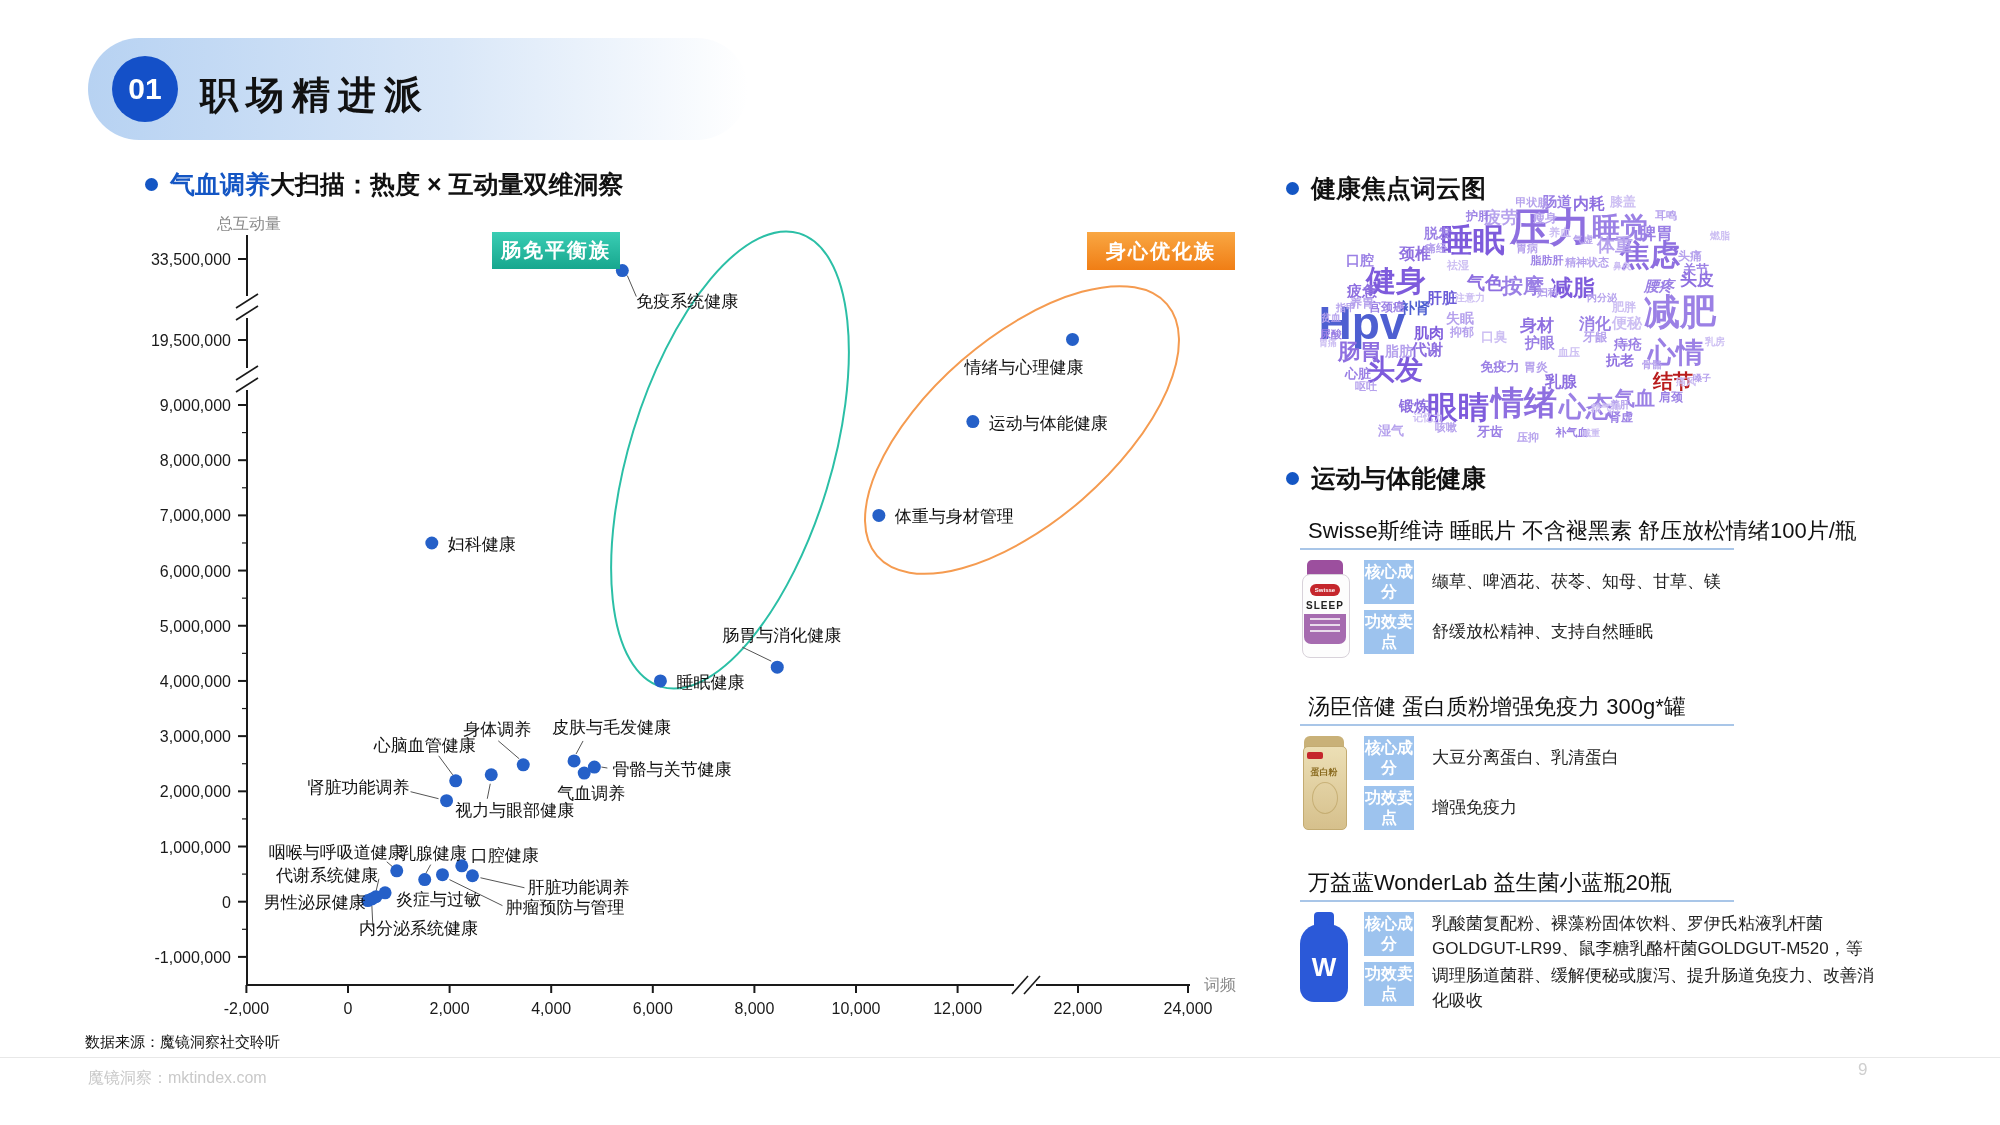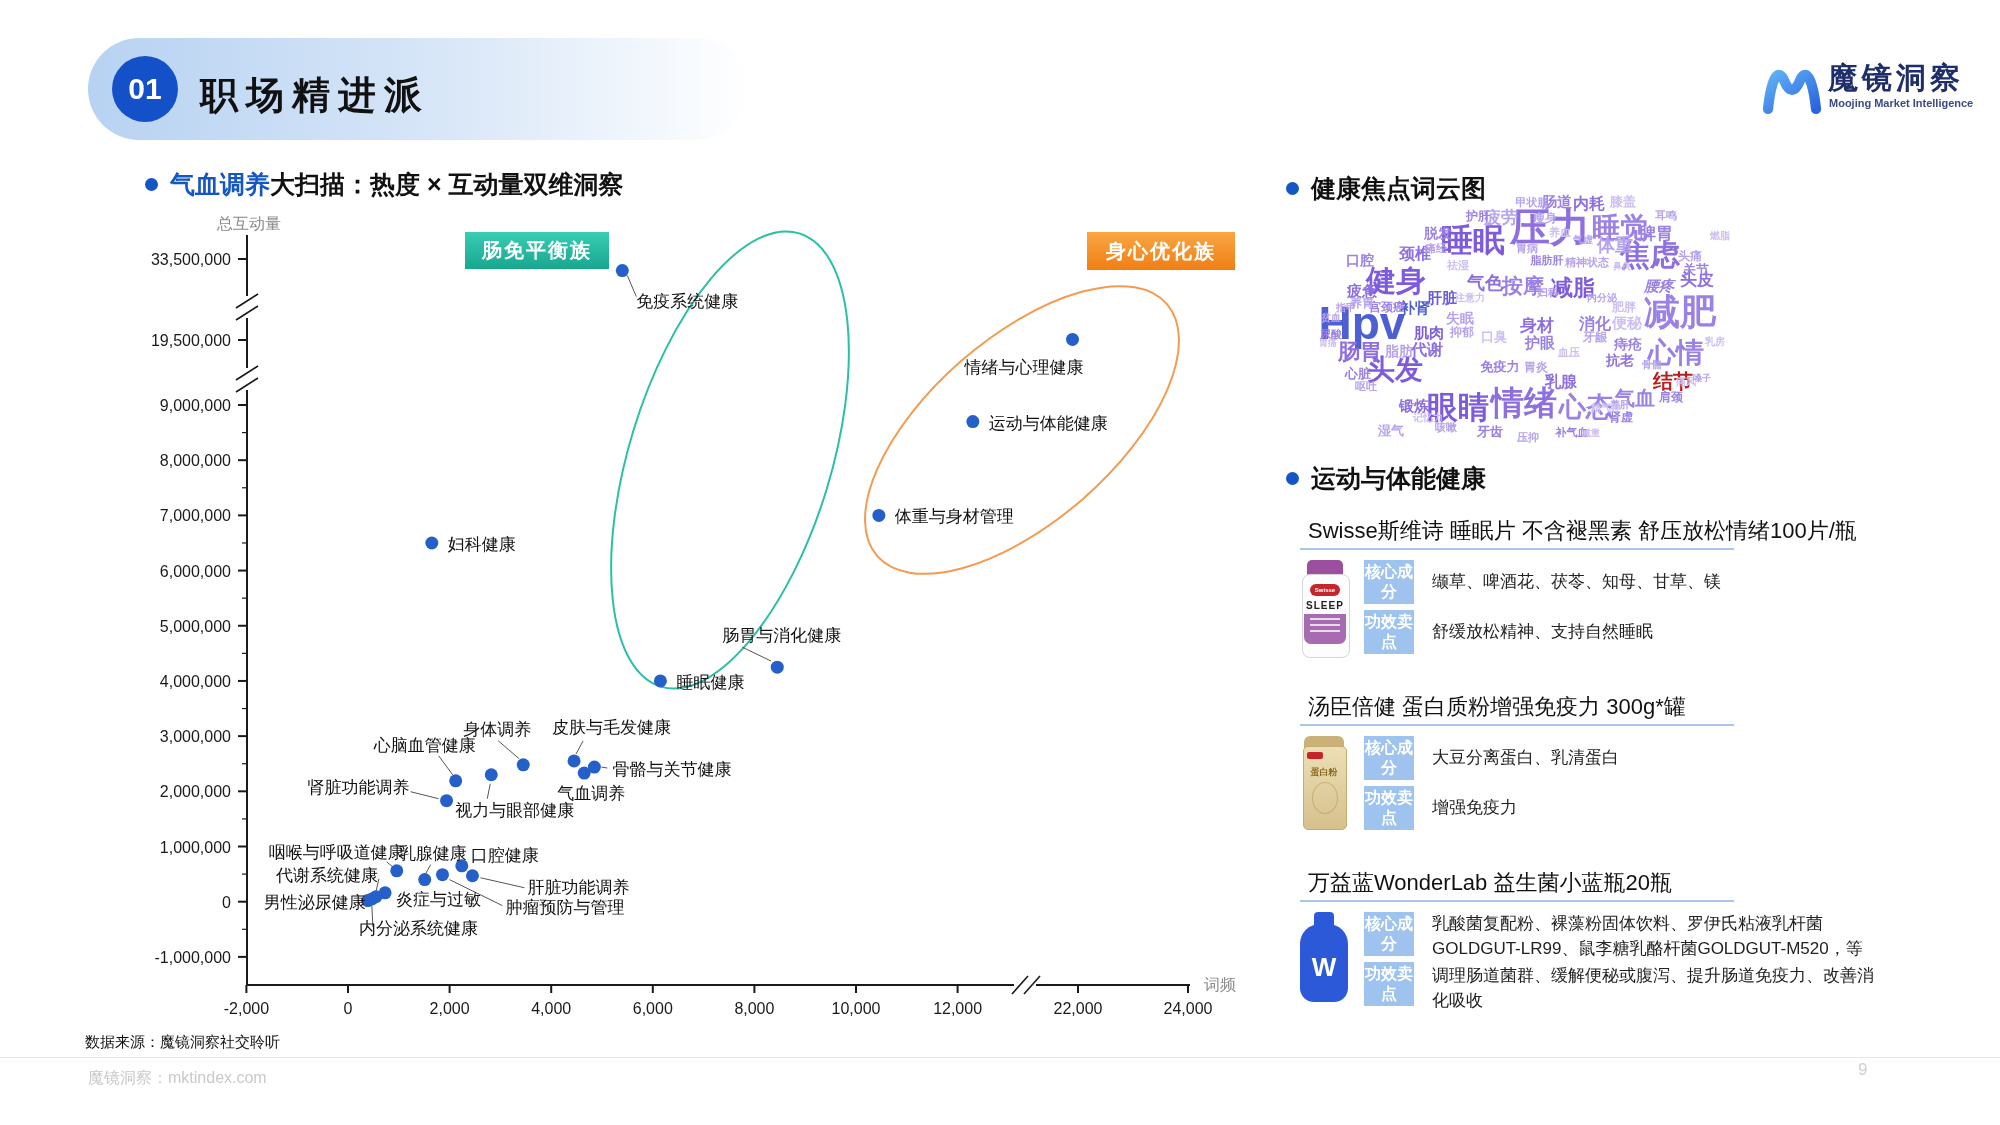--- a/index.html
+++ b/index.html
@@ -25,21 +25,21 @@
   .sec-text{font-size:25px;font-weight:bold;color:#111;}
   .sec-text .hl{color:#1456c4;}
 
   
   #chart-svg{position:absolute;left:0;top:0;}
   .tick-label{font-size:16px;fill:#1a1a1a;}
   .pt-label{font-size:17px;fill:#111;}
   .axis-title{font-size:16px;fill:#8a8a8a;}
   .cluster-badge{position:absolute;color:#fff;font-size:20px;font-weight:bold;letter-spacing:2px;
     display:flex;align-items:center;justify-content:center;}
-  .badge-teal{left:465px;top:232px;width:144px;height:37px;background:linear-gradient(180deg,#3acdb4,#17a78e);}
+  .badge-teal{left:492px;top:232px;width:128px;height:37px;background:linear-gradient(180deg,#3acdb4,#17a78e);}
   .badge-orange{left:1087px;top:232px;width:148px;height:38px;background:linear-gradient(180deg,#f9a743,#f07e15);}
 
   
   #wordcloud{position:absolute;left:1320px;top:190px;width:560px;height:272px;}
   .wc-word{position:absolute;transform:translate(-50%,-50%);white-space:nowrap;font-weight:bold;line-height:1;}
 
   
   .prod-title{position:absolute;font-size:22px;color:#111;}
   .prod-line{position:absolute;width:434px;height:2px;background:#a9c6e8;}
   .tag-box{position:absolute;width:50px;height:44px;background:#9dc3ee;color:#fff;font-size:16px;font-weight:bold;
@@ -79,33 +79,20 @@
 </style>
 </head>
 <body>
 
 <div id="page">
 
   <div class="header-pill"></div>
   <div class="header-badge">01</div>
   <div class="header-title">职场精进派</div>
 
-  <div class="logo">
-    <svg class="logo-m" width="60" height="66" viewBox="0 0 100 110">
-      <defs>
-        <linearGradient id="mgrad" x1="0" y1="0" x2="1" y2="1">
-          <stop offset="0" stop-color="#5fb2f5"></stop>
-            <stop offset="1" stop-color="#2c63de"></stop>
-        </linearGradient>
-      </defs>
-      <path d="M10,95 C16,40 28,26 37,48 C45,68 55,68 63,48 C72,26 84,40 90,95" fill="none" stroke="url(#mgrad)" stroke-width="17" stroke-linecap="round"></path>
-    </svg>
-    <div class="logo-name">魔镜洞察</div>
-    <div class="logo-sub">Moojing Market Intelligence</div>
-  </div>
 
   <div class="sec-head" style="left:145px;top:168px;">
     <span class="sec-dot"></span>
     <span class="sec-text"><span class="hl">气血调养</span><span>大扫描：热度 × 互动量双维洞察</span></span>
   </div>
 
   <svg id="chart-svg" width="2000" height="1125" viewBox="0 0 2000 1125">
       <ellipse cx="730" cy="460" rx="101" ry="237" transform="rotate(17 730 460)" fill="none" stroke="#2bbfa6" stroke-width="2"></ellipse>
       <ellipse cx="1022" cy="430" rx="192" ry="92" transform="rotate(-41 1022 430)" fill="none" stroke="#f59b50" stroke-width="2"></ellipse>
       <line x1="247" y1="235" x2="247" y2="985" stroke="#1a1a1a" stroke-width="2"></line>

